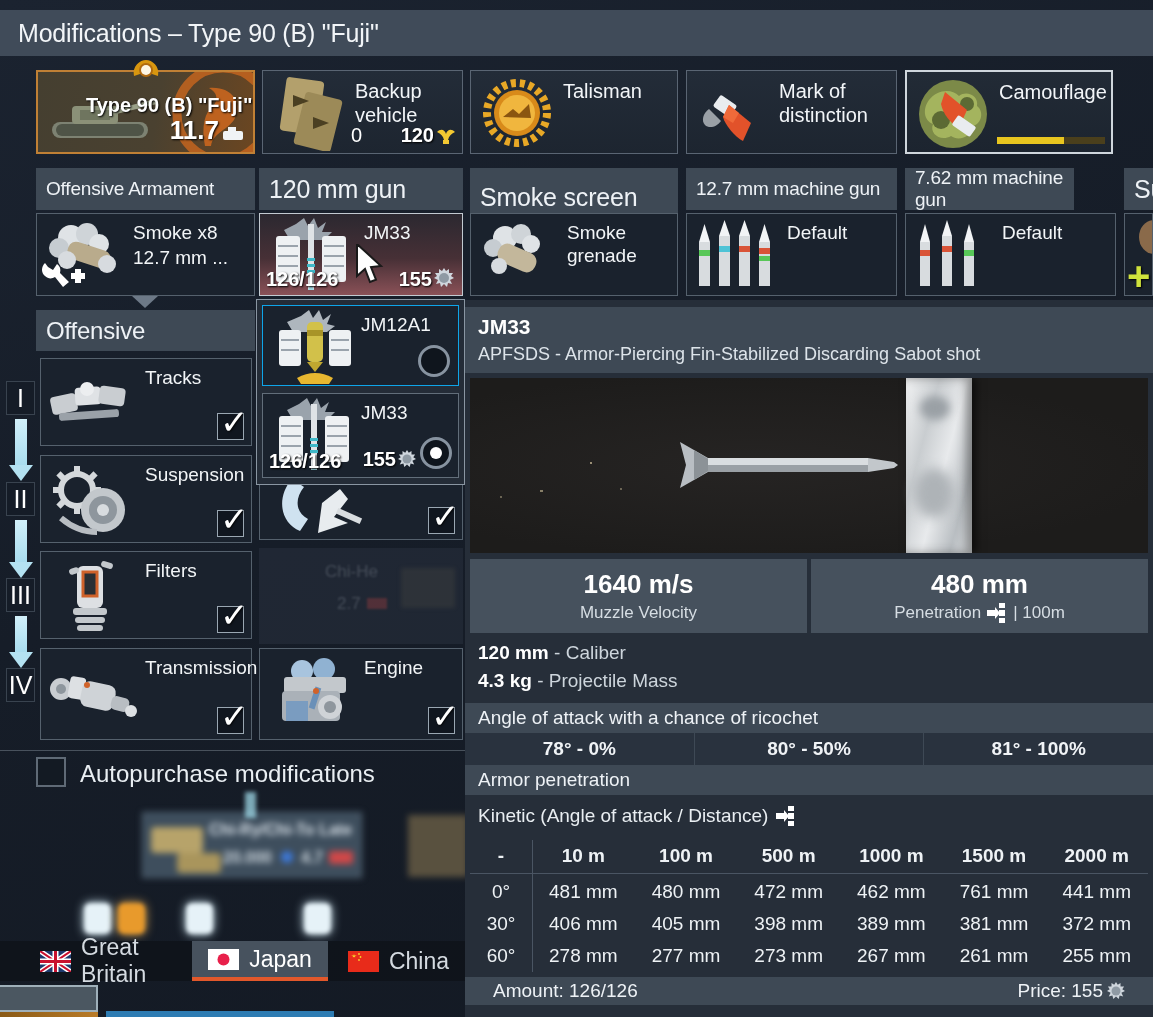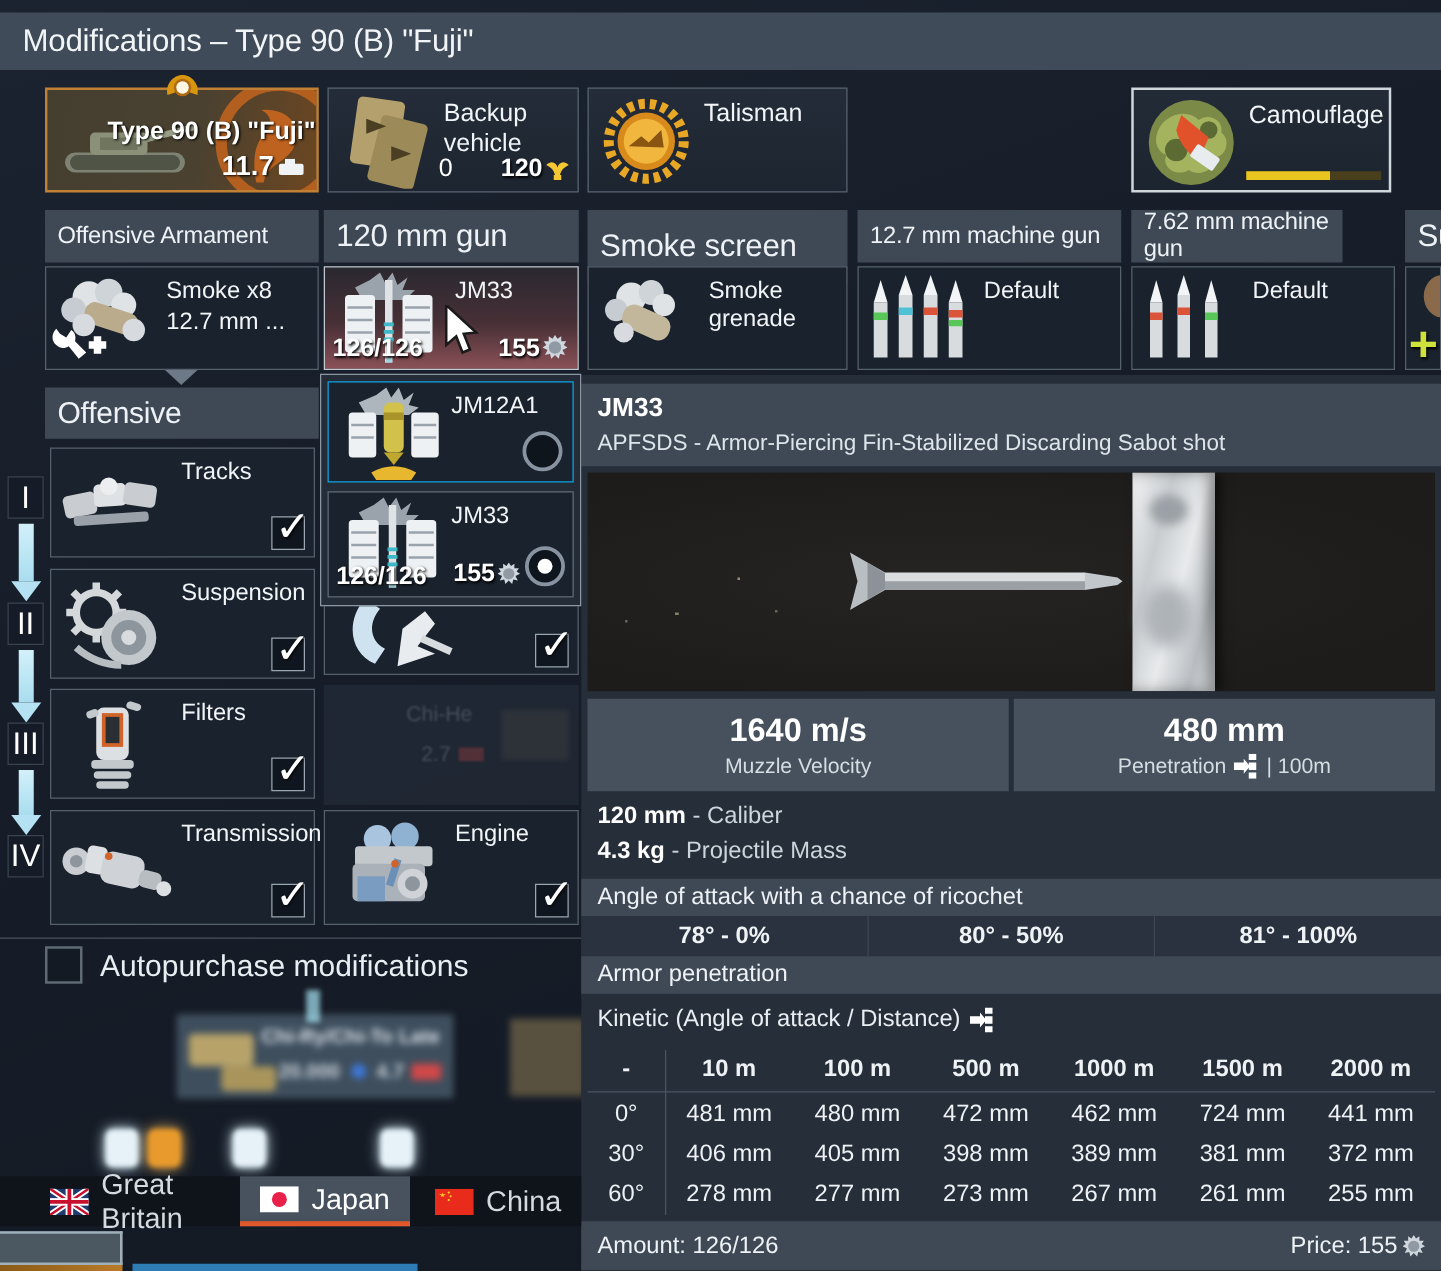--- a/index.html
+++ b/index.html
@@ -91,21 +91,21 @@
       <path d="M48 22 C70 20 82 36 74 52 C68 64 52 66 50 80 L44 80 C40 60 44 46 52 40 C58 34 56 26 48 22 Z" fill="#c3641f" opacity=".95"></path>
     </svg>
     <svg class="abs" style="left:4px;top:16px;" width="120" height="60" viewBox="0 0 120 60">
       <rect x="10" y="34" width="96" height="16" rx="8" fill="#7d8272"></rect>
       <rect x="14" y="36" width="88" height="12" rx="6" fill="#4f5447"></rect>
       <rect x="30" y="18" width="46" height="18" rx="4" fill="#8b9178"></rect>
       <rect x="70" y="22" width="44" height="5" fill="#9aa087" transform="rotate(-14 70 22)"></rect>
       <rect x="38" y="22" width="30" height="10" fill="#6f755f"></rect>
     </svg>
     <div class="abs" style="left:48px;top:22px;width:168px;font-size:20px;font-weight:bold;color:#fff;text-shadow:1px 1px 2px #000;">Type 90 (B) "Fuji"</div>
-    <div class="abs" style="right:34px;bottom:6px;font-size:22px;font-weight:bold;color:#fff;text-shadow:1px 1px 2px #000;">11.7</div>
+    <div class="abs" style="right:34px;bottom:6px;font-size:26px;font-weight:bold;color:#fff;text-shadow:1px 1px 2px #000;">11.7</div>
     <svg class="abs" style="right:10px;bottom:12px;" width="20" height="13" viewBox="0 0 20 13">
       <rect x="0" y="4" width="20" height="9" rx="2" fill="#f0f3f5"></rect>
         <rect x="5" y="0" width="8" height="5" fill="#f0f3f5"></rect>
     </svg>
   </div>
   <svg class="abs" style="left:132px;top:58px;" width="28" height="24" viewBox="0 0 28 24">
     <path d="M2 18 C0 8 8 2 14 2 C20 2 28 8 26 18 L20 16 C20 8 16 6 14 6 C12 6 8 8 8 16 Z" fill="#d8960f"></path>
     <circle cx="14" cy="12" r="7" fill="#b06a10"></circle>
       <circle cx="14" cy="12" r="5" fill="#fdf6e4"></circle>
   </svg>
@@ -129,20 +129,29 @@
   <div class="abs card" style="left:470px;top:70px;width:208px;height:84px;">
     <svg class="abs" style="left:10px;top:6px;" width="72" height="72" viewBox="0 0 72 72">
       <circle cx="36" cy="36" r="30" fill="none" stroke="#e8a826" stroke-width="8" stroke-dasharray="5 4"></circle>
       <circle cx="36" cy="36" r="23" fill="#d88a1a"></circle>
         <circle cx="36" cy="36" r="18" fill="#f0b63e"></circle>
       <path d="M22 40 l10 -8 6 5 10 -10 2 14 z" fill="#8a5510"></path>
     </svg>
     <div class="lbl">Talisman</div>
   </div>
 
+  <div class="abs card" style="left:686px;top:70px;width:211px;height:84px;">
+    <svg class="abs" style="left:12px;top:8px;" width="66" height="68" viewBox="0 0 66 68">
+      <path d="M10 30 C4 34 2 42 6 46 C10 50 18 48 22 42 Z" fill="#9aa0a6"></path>
+      <rect x="16" y="20" width="20" height="14" rx="2" fill="#e9ecef" transform="rotate(35 26 27)"></rect>
+      <path d="M30 26 L52 44 L44 62 C36 58 26 46 24 38 Z" fill="#e2522a"></path>
+      <path d="M30 26 L40 34 L34 44 L24 38 Z" fill="#f06a3a"></path>
+    </svg>
+    <div class="lbl" style="width:110px;">Mark of distinction</div>
+  </div>
 
   <div class="abs card" style="left:905px;top:70px;width:208px;height:84px;border:2px solid #cfd6dc;background:linear-gradient(#222b36,#1c242f);">
     <svg class="abs" style="left:8px;top:4px;" width="76" height="76" viewBox="0 0 76 76">
       <circle cx="38" cy="38" r="34" fill="#7c8a48"></circle>
       <path d="M14 24 C22 14 36 12 44 20 C52 14 64 20 62 30 C70 36 66 50 56 50 C58 60 44 66 36 60 C26 66 14 58 18 48 C8 44 8 32 14 24 Z" fill="#a8b860" opacity=".9"></path>
       <circle cx="26" cy="44" r="9" fill="#5c6a34"></circle>
         <circle cx="52" cy="28" r="7" fill="#5c6a34"></circle>
       <path d="M30 16 L52 34 L44 52 C36 48 28 38 26 28 Z" fill="#e2522a"></path>
       <rect x="38" y="44" width="22" height="12" rx="2" fill="#e9ecef" transform="rotate(35 49 50)"></rect>
     </svg>
@@ -540,21 +549,21 @@
         <div class="c">1000 m</div>
         <div class="c">1500 m</div>
         <div class="c">2000 m</div>
       </div>
       <div class="ptrow abs" style="left:0;top:36px;width:678px;height:32px;">
         <div class="c0">0°</div>
         <div class="c">481 mm</div>
         <div class="c">480 mm</div>
         <div class="c">472 mm</div>
         <div class="c">462 mm</div>
-        <div class="c">724 mm</div>
+        <div class="c">761 mm</div>
         <div class="c">441 mm</div>
       </div>
       <div class="ptrow abs" style="left:0;top:68px;width:678px;height:32px;">
         <div class="c0">30°</div>
         <div class="c">406 mm</div>
         <div class="c">405 mm</div>
         <div class="c">398 mm</div>
         <div class="c">389 mm</div>
         <div class="c">381 mm</div>
         <div class="c">372 mm</div>
@@ -563,21 +572,21 @@
         <div class="c0">60°</div>
         <div class="c">278 mm</div>
         <div class="c">277 mm</div>
         <div class="c">273 mm</div>
         <div class="c">267 mm</div>
         <div class="c">261 mm</div>
         <div class="c">255 mm</div>
       </div>
     </div>
 
-    <div class="abs dhead" style="left:0;top:677px;width:688px;height:39px;display:flex;align-items:center;justify-content:space-between;padding:0 13px;font-size:19px;">
+    <div class="abs dhead" style="left:0;top:677px;width:688px;height:28px;display:flex;align-items:center;justify-content:space-between;padding:0 28px;font-size:19px;">
       <span>Amount: 126/126</span>
       <span style="display:flex;align-items:center;gap:4px;">
         <span>Price: 155</span>
         <svg width="18" height="18" viewBox="0 0 20 20">
           <path d="M10 0 l2 3 3 -2 0 4 4 0 -2 3 3 2 -4 2 2 4 -4 -1 -1 4 -3 -3 -3 3 -1 -4 -4 1 2 -4 -4 -2 3 -2 -2 -3 4 0 0 -4 3 2 z" fill="#cfd6dd"></path>
           <circle cx="10" cy="10" r="5" fill="#8f9aa4"></circle>
         </svg>
       </span>
     </div>
   </div>

